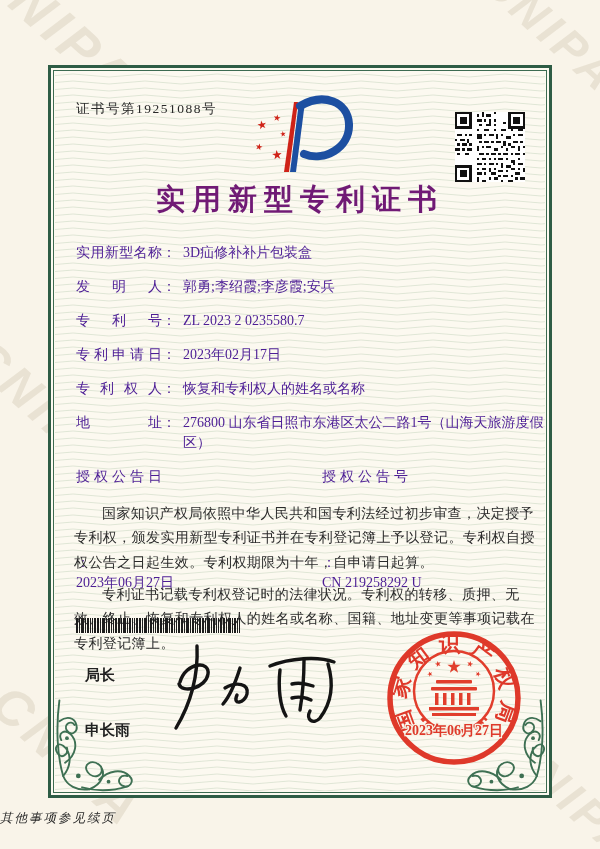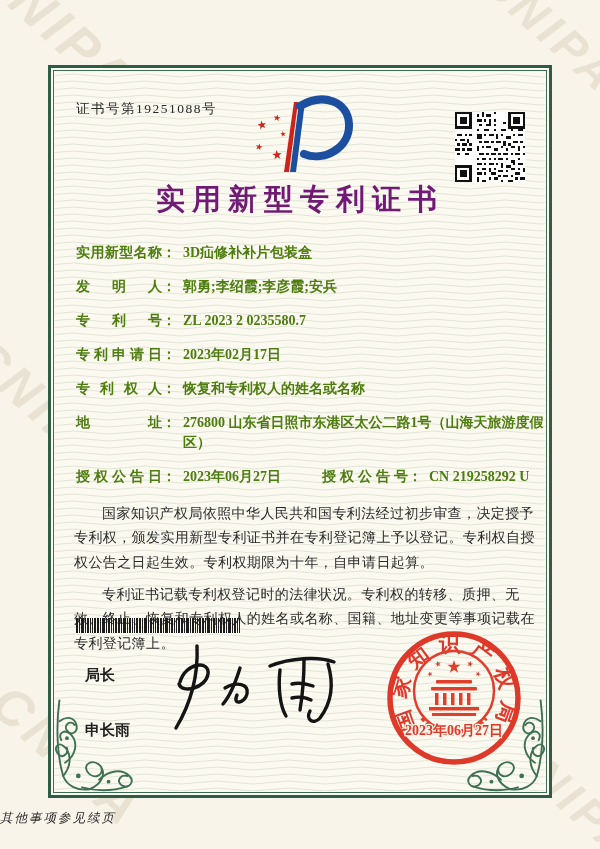--- a/index.html
+++ b/index.html
@@ -40,29 +40,29 @@
   .cert-no { position:absolute; left:76px; top:100px; font-size:13.5px; letter-spacing:1.5px; color:#2a2a2a; }
   .logo   { position:absolute; left:250px; top:92px; }
   .qr     { position:absolute; left:455px; top:112px; }
   .title  {
     position:absolute; left:0; right:0; top:180px; text-align:center;
     font-size:29px; font-weight:700; letter-spacing:7px; color:#701a75;
   }
 
   
   .fields { position:absolute; left:76px; right:56px; top:243px; }
-  .frow { display:flex; font-size:14px; line-height:20px; margin-bottom:14px; color:#4d7c0f;font-weight:bold; }
+  .frow { display:flex; font-size:14px; line-height:20px; margin-bottom:14px; color:#4c1d95; }
   .flabel {
     display:inline-block; width:86px; flex:0 0 86px;
     text-align:justify; text-align-last:justify;
   }
   .colon { flex:0 0 auto; margin-right:7px; }
   .fvalue { flex:1 1 auto; }
   .frow.split { justify-content:flex-start; }
-  .pair { display:flex; }
+  .pair { display:flex;flex-direction:column; }
   .pair.first { width:246px; flex:0 0 246px; }
 
   
   .paras { position:absolute; left:74px; right:54px; top:494px; }
   .para {
     font-size:14px; line-height:1.74; letter-spacing:0.4px;
     text-indent:2em; color:#2b2b2b; margin-bottom:5px;margin-top:8px;
   }
 
   

